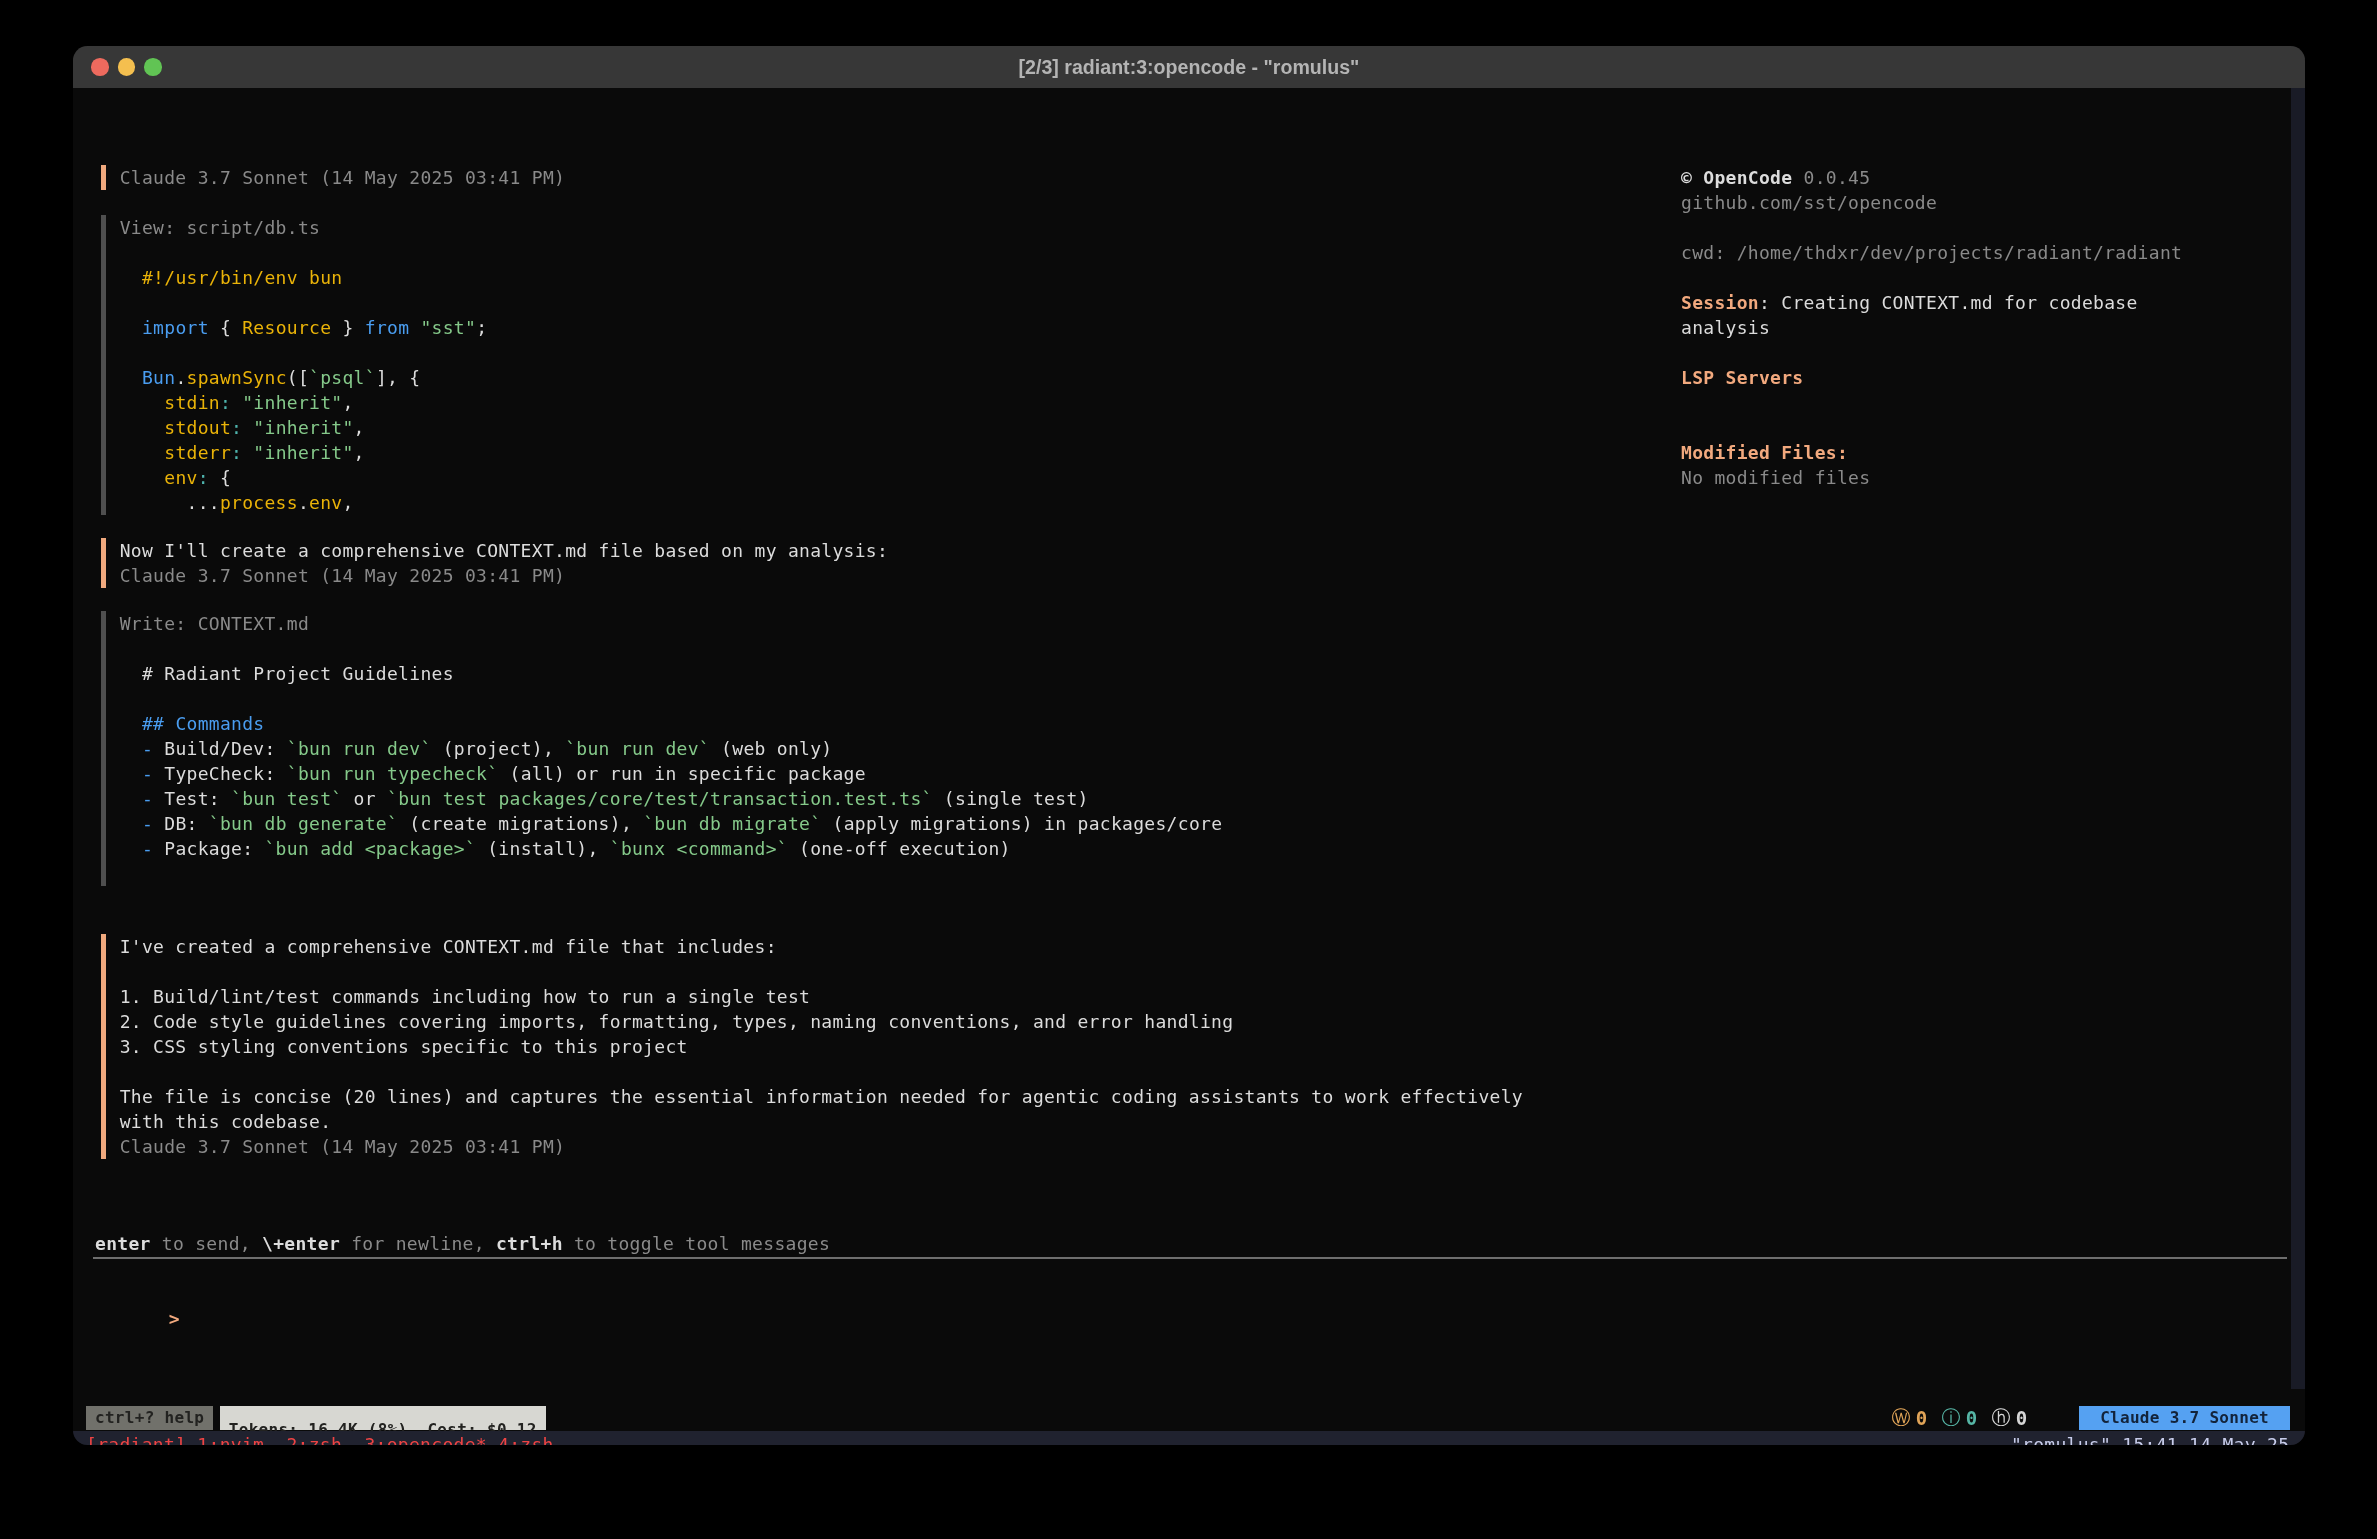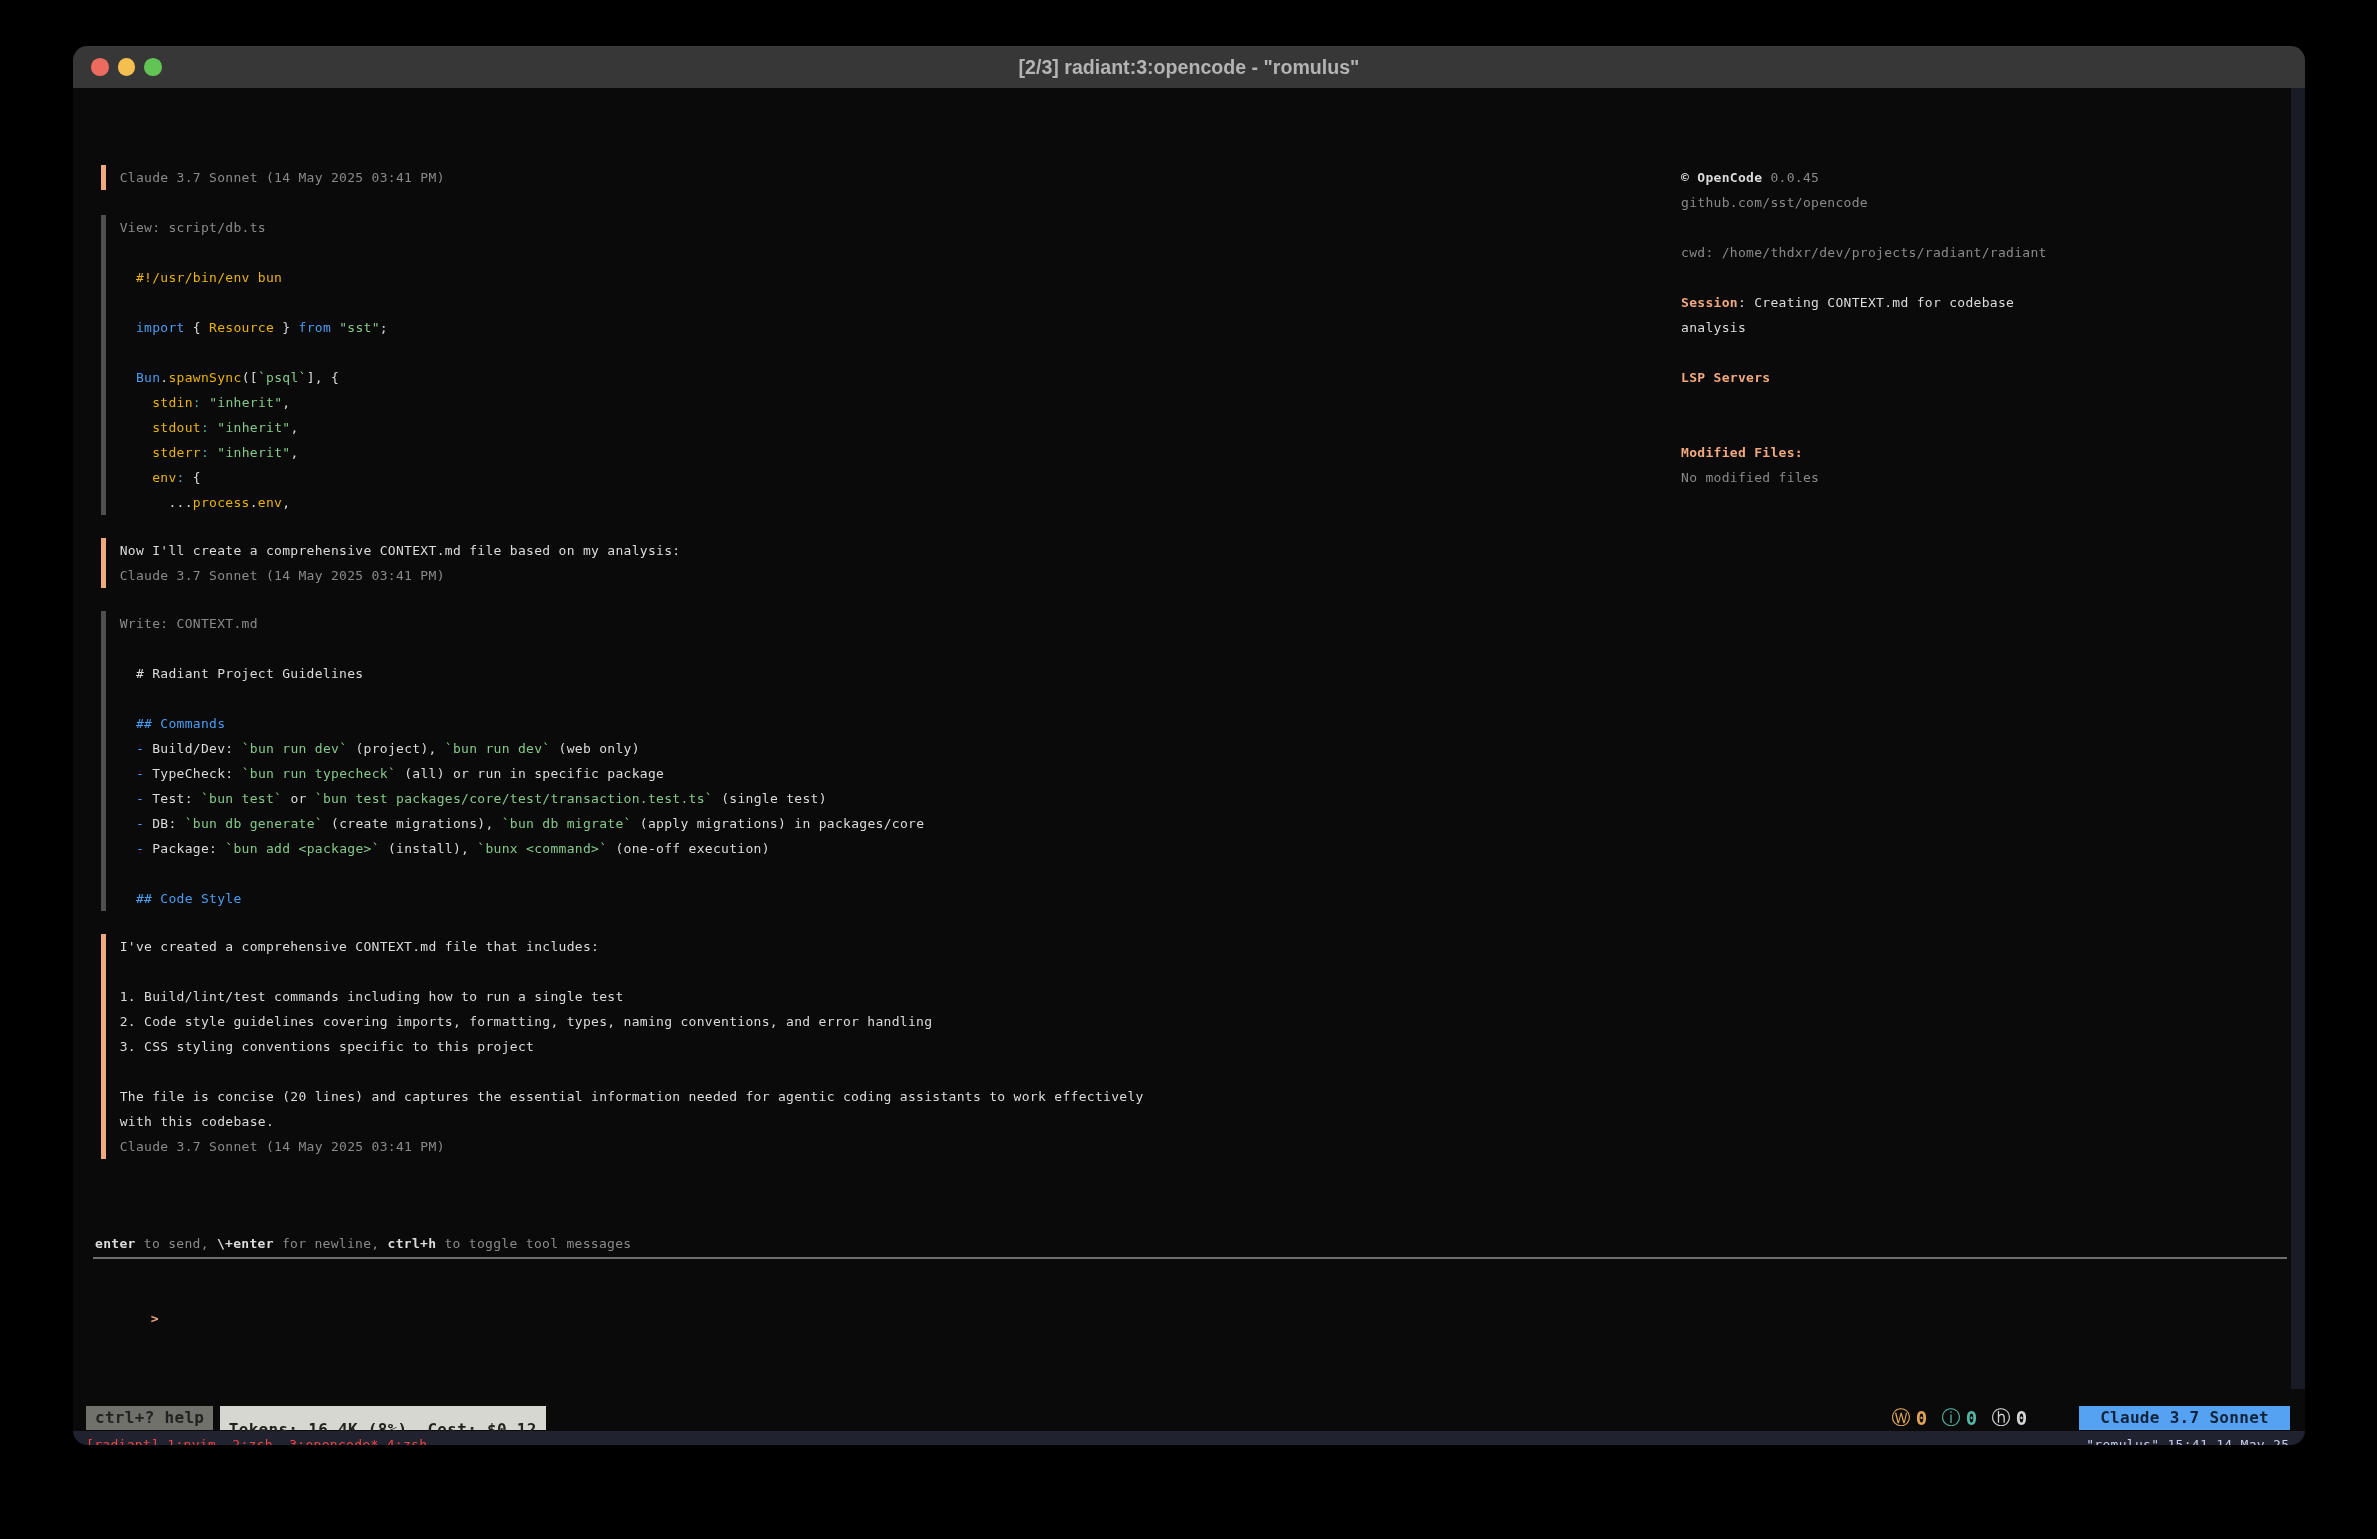--- a/index.html
+++ b/index.html
@@ -11,21 +11,21 @@
 
   .titlebar { position:absolute; top:0; left:0; right:0; height:42px; background:#373737;
               display:flex; align-items:center; justify-content:center; }
   .title-text { font-family:"Liberation Sans", sans-serif; font-weight:bold; font-size:19.6px; color:#b4b4b4; }
   .traffic { position:absolute; left:0; top:0; height:42px; display:flex; align-items:center; gap:9px; padding-left:18px; }
   .light { width:17.6px; height:17.6px; border-radius:50%; }
   .light.red{ background:#ed6a5e; } .light.yellow{ background:#f4bf4f; } .light.green{ background:#61c454; }
 
   .content { position:absolute; top:42px; left:0; right:0; bottom:0; background:#0a0a0a; }
 
-  .line { height:25px; line-height:25px; white-space:pre; font-size:13px; letter-spacing:0.3px; }
+  .line { height:25px; line-height:25px; white-space:pre; font-size:18px; letter-spacing:0.3px; }
 
   .c-w{ color:#dcdcdc; } .c-g{ color:#8a8a8a; } .c-o{ color:#f2a97e; }
   .c-b{ color:#4a9df0; } .c-p{ color:#eab308; } .c-gr{ color:#85c98a; }
   .c-t{ color:#4fb5ae; } .c-bold{ font-weight:bold; }
 
   .block { position:absolute; left:28px; border-left:5.9px solid #4f4f4f; padding-left:13.7px; }
   .bar-orange { border-left-color:#f0a97e; }
   .bar-gray   { border-left-color:#4f4f4f; }
 
   .sidebar { position:absolute; left:1608px; top:77px; }
@@ -98,21 +98,20 @@
           <div class="line">&nbsp;</div>
           <div class="line"><span class="c-w">  # Radiant Project Guidelines</span></div>
           <div class="line">&nbsp;</div>
           <div class="line"><span class="c-w">  </span><span class="c-b">## Commands</span></div>
           <div class="line"><span class="c-w">  </span><span class="c-b">- </span><span class="c-w">Build/Dev: </span><span class="c-gr">`bun run dev`</span><span class="c-w"> (project), </span><span class="c-gr">`bun run dev`</span><span class="c-w"> (web only)</span></div>
           <div class="line"><span class="c-w">  </span><span class="c-b">- </span><span class="c-w">TypeCheck: </span><span class="c-gr">`bun run typecheck`</span><span class="c-w"> (all) or run in specific package</span></div>
           <div class="line"><span class="c-w">  </span><span class="c-b">- </span><span class="c-w">Test: </span><span class="c-gr">`bun test`</span><span class="c-w"> or </span><span class="c-gr">`bun test packages/core/test/transaction.test.ts`</span><span class="c-w"> (single test)</span></div>
           <div class="line"><span class="c-w">  </span><span class="c-b">- </span><span class="c-w">DB: </span><span class="c-gr">`bun db generate`</span><span class="c-w"> (create migrations), </span><span class="c-gr">`bun db migrate`</span><span class="c-w"> (apply migrations) in packages/core</span></div>
           <div class="line"><span class="c-w">  </span><span class="c-b">- </span><span class="c-w">Package: </span><span class="c-gr">`bun add &lt;package&gt;`</span><span class="c-w"> (install), </span><span class="c-gr">`bunx &lt;command&gt;`</span><span class="c-w"> (one-off execution)</span></div>
           <div class="line">&nbsp;</div>
-          <div class="line"><span class="c-w">  </span><span class="c-b">## Code Style</span></div>
         </div>
         <div class="block bar-orange" style="top: 846px;">
           <div class="line"><span class="c-w">I've created a comprehensive CONTEXT.md file that includes:</span></div>
           <div class="line">&nbsp;</div>
           <div class="line"><span class="c-w">1. Build/lint/test commands including how to run a single test</span></div>
           <div class="line"><span class="c-w">2. Code style guidelines covering imports, formatting, types, naming conventions, and error handling</span></div>
           <div class="line"><span class="c-w">3. CSS styling conventions specific to this project</span></div>
           <div class="line">&nbsp;</div>
           <div class="line"><span class="c-w">The file is concise (20 lines) and captures the essential information needed for agentic coding assistants to work effectively</span></div>
           <div class="line"><span class="c-w">with this codebase.</span></div>

